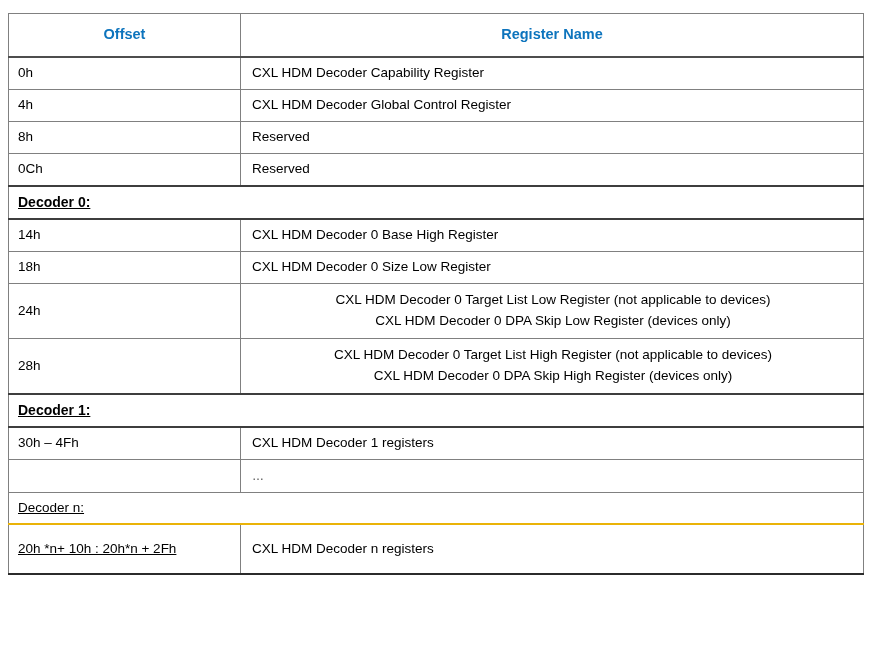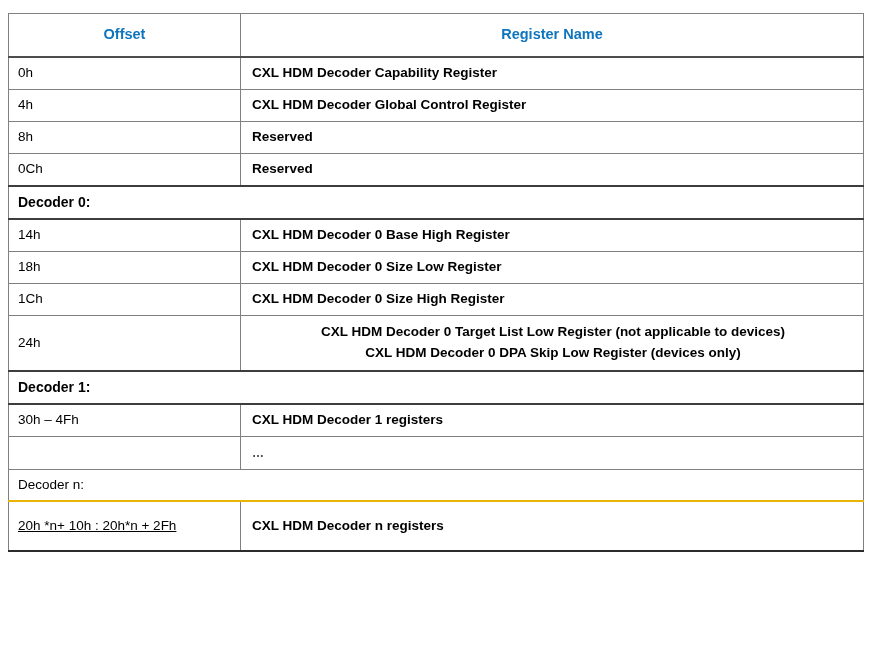--- a/index.html
+++ b/index.html
@@ -73,37 +73,37 @@
   
   .data-row td {
     height: 31px;
     margin-left: 40px;
   }
   .data-row td.offset-cell .cell-pad {
     padding-left: 9px;
   }
   .data-row td.name-cell .cell-pad {
     padding-left: 11px;
-    font-weight: bold;
   }
 
   
   .data-row.two-line td {
     height: 54px;
   }
   .data-row.two-line td.name-cell .cell-pad {
     line-height: 1.55;
   }
   .line2 { display: block; text-align: center; }
 
   
   .section-row td {
     height: 30px;
     border-top: 2px solid #3d3d3d;
     border-bottom: 2px solid #3d3d3d;
+    text-decoration: underline;
   }
   .section-row td .cell-pad {
     padding-left: 9px;
     font-weight: bold;
     font-size: 14px;
   }
   .section-row.not-bold td .cell-pad {
     font-weight: normal;
     font-size: 13.5px;
   }
@@ -204,42 +204,45 @@
 
       <tr class="data-row">
         <td class="offset-cell">
           <span class="cell-pad">18h</span>
         </td>
         <td class="name-cell">
           <span class="cell-pad">CXL HDM Decoder 0 Size Low Register</span>
         </td>
       </tr>
 
-      <tr class="data-row">
-        <td class="offset-cell">
-          <span class="cell-pad">1Ch</span>
-        </td>
-        <td class="name-cell">
-          <span class="cell-pad">CXL HDM Decoder 0 Size High Register</span>
-        </td>
-      </tr>
 
 
       <tr class="data-row two-line">
         <td class="offset-cell">
           <span class="cell-pad">24h</span>
         </td>
         <td class="name-cell">
           <span class="cell-pad">
             <span class="line2">CXL HDM Decoder 0 Target List Low Register (not applicable to devices)</span>
             <span class="line2">CXL HDM Decoder 0 DPA Skip Low Register (devices only)</span>
           </span>
         </td>
       </tr>
 
+      <tr class="data-row two-line">
+        <td class="offset-cell">
+          <span class="cell-pad">28h</span>
+        </td>
+        <td class="name-cell">
+          <span class="cell-pad">
+            <span class="line2">CXL HDM Decoder 0 Target List High Register (not applicable to devices)</span>
+            <span class="line2">CXL HDM Decoder 0 DPA Skip High Register (devices only)</span>
+          </span>
+        </td>
+      </tr>
 
       <tr class="section-row">
         <td colspan="2">
           <span class="cell-pad">Decoder 1:</span>
         </td>
       </tr>
 
       <tr class="data-row">
         <td class="offset-cell">
           <span class="cell-pad">30h – 4Fh</span>

